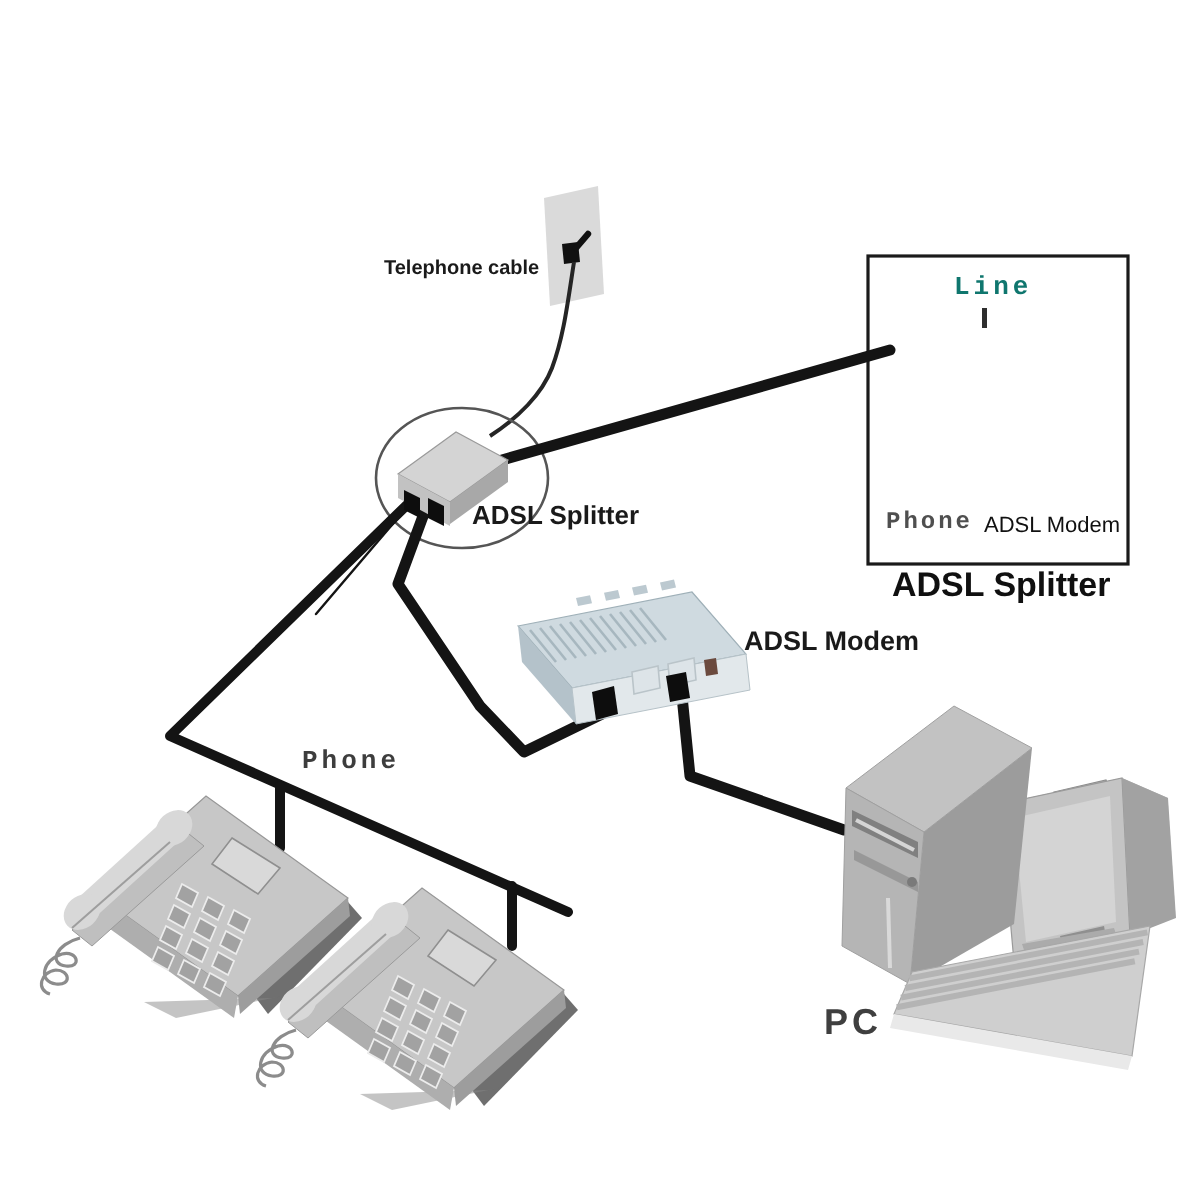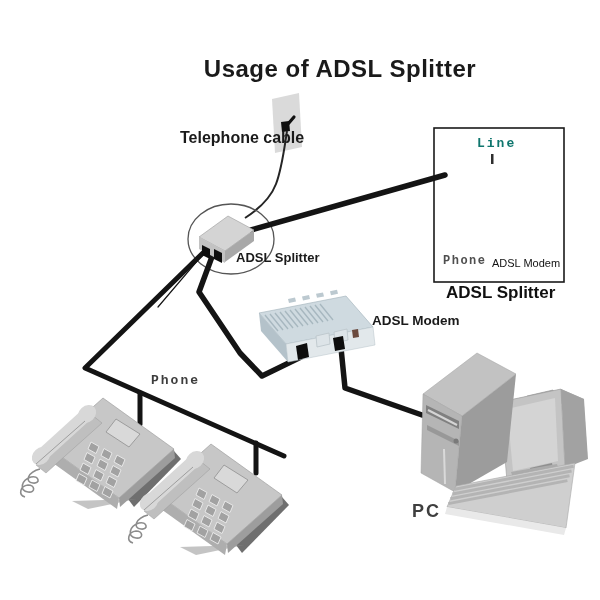--- a/index.html
+++ b/index.html
@@ -2,21 +2,21 @@
 <html><head>
 <meta charset="utf-8">
 <style>
   html,body{margin:0;padding:0;}
   body{width:600px;height:600px;position:relative;background:#ffffff;overflow:hidden;
        font-family:"Liberation Sans",sans-serif;}
   #stage{position:absolute;left:0;top:0;width:600px;height:600px;}
   svg{position:absolute;left:0;top:0;}
   .lbl{position:absolute;white-space:nowrap;color:#1a1a1a;}
   .title{left:160px;top:55px;width:360px;text-align:center;font-size:24px;font-weight:700;letter-spacing:.5px;}
-  .tcable{left:180px;top:129px;font-size:16px;font-weight:700;}
+  .tcable{left:192px;top:129px;font-size:10px;font-weight:700;}
   .spl-small{left:236px;top:250px;font-size:13px;font-weight:700;}
   .modem{left:372px;top:313px;font-size:13.5px;font-weight:700;}
   .phonebus{left:151px;top:373px;font-family:"Liberation Mono",monospace;font-size:13px;font-weight:700;
             letter-spacing:2px;color:#3d3d3d;}
   .pc{left:412px;top:501px;font-size:18px;font-weight:700;letter-spacing:2px;color:#3f3f3f;}
   .box-line{left:477px;top:136px;font-family:"Liberation Mono",monospace;font-size:13px;font-weight:700;
             letter-spacing:2px;color:#0f766e;}
   .box-phone{left:443px;top:254px;font-family:"Liberation Mono",monospace;font-size:12px;font-weight:700;
              letter-spacing:1.5px;color:#4f4f4f;}
   .box-modem{left:492px;top:257px;font-size:11px;font-weight:400;color:#111;}
@@ -163,21 +163,20 @@
     <polygon points="447,507 566,528 564,535 445,514" fill="#e9e9e9"></polygon>
     <g stroke="#b4b4b4" stroke-width="3">
       <path d="M454.7,489.2 L573.7,466.2"></path>
       <path d="M452.6,494 L571.6,471"></path>
       <path d="M450.5,498.8 L569.5,475.8"></path>
       <path d="M448.4,503.6 L567.4,480.6"></path>
     </g>
   </g>
 </svg>
 
-<div class="lbl title">Usage of ADSL Splitter</div>
 <div class="lbl tcable">Telephone cable</div>
 <div class="lbl spl-small">ADSL Splitter</div>
 <div class="lbl modem">ADSL Modem</div>
 <div class="lbl phonebus">Phone</div>
 <div class="lbl pc">PC</div>
 <div class="lbl box-line">Line</div>
 <div class="lbl box-phone">Phone</div>
 <div class="lbl box-modem">ADSL Modem</div>
 <div class="lbl box-caption">ADSL Splitter</div>
 </div>

